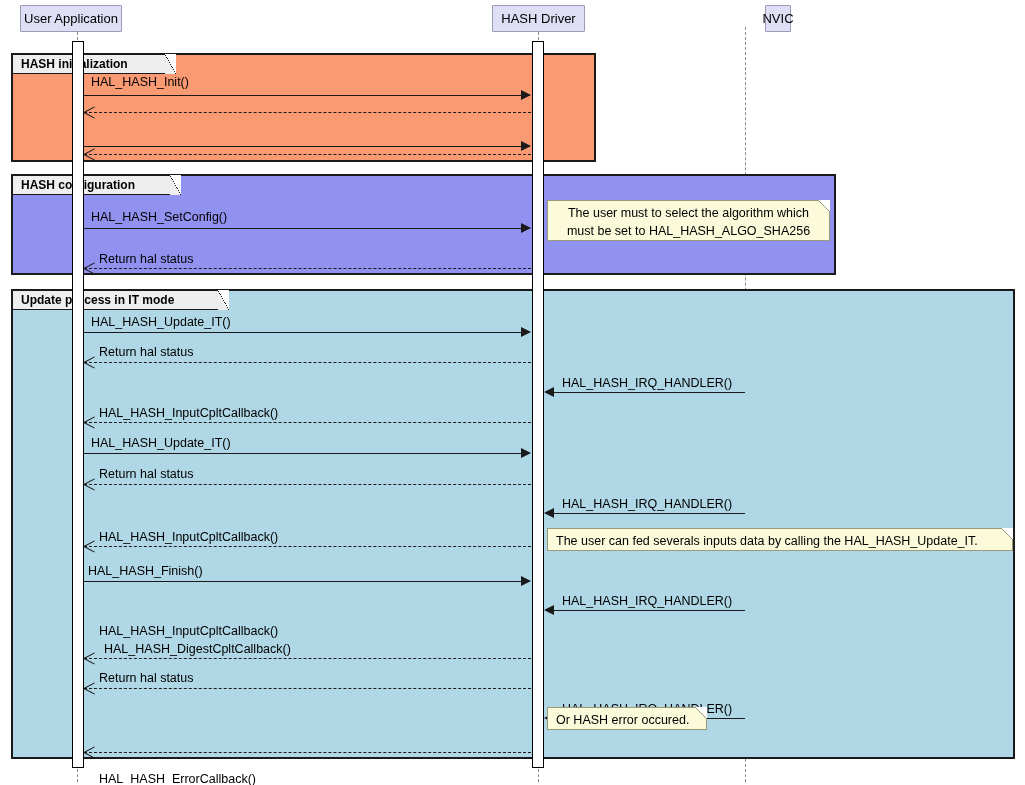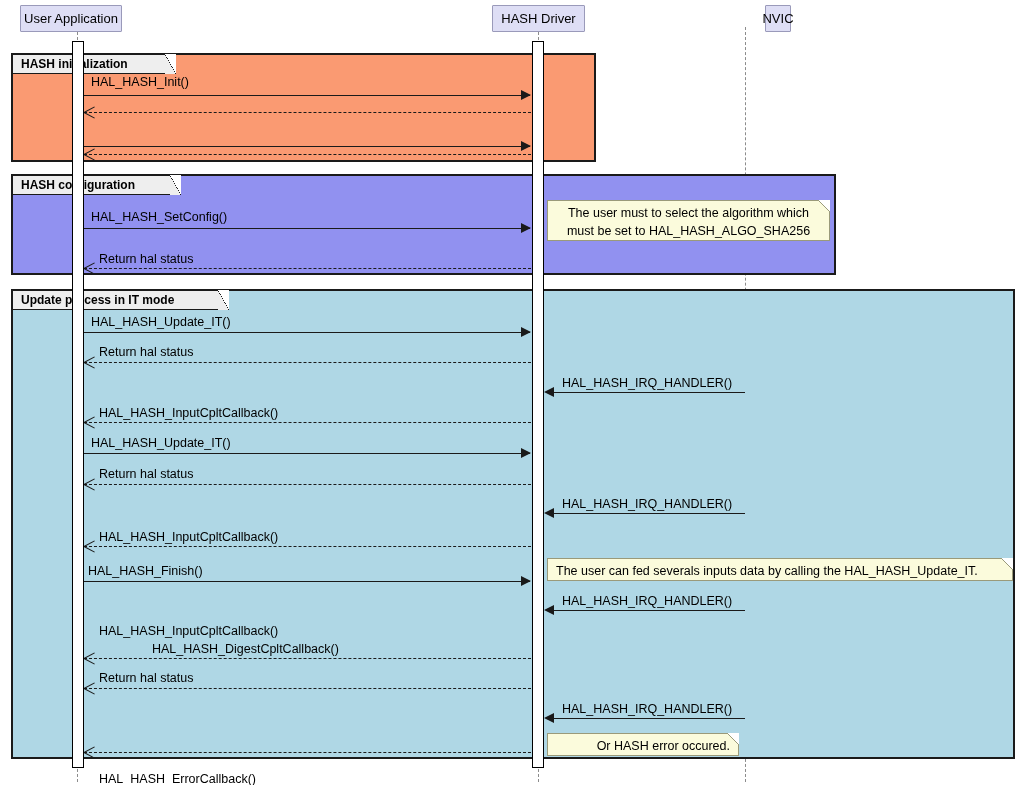--- a/index.html
+++ b/index.html
@@ -244,52 +244,52 @@
   <div class="arrow-head left-open" style="left:84px; top:484px;"></div>
 
   <div class="msg-label" style="left:562px; top:498px;">HAL_HASH_IRQ_HANDLER()</div>
   <div class="msg-line" style="left:551px; top:513px; width:194px;"></div>
   <div class="arrow-head left" style="left:544px; top:508px;"></div>
 
   <div class="msg-label" style="left:99px; top:531px;">HAL_HASH_InputCpltCallback()</div>
   <div class="msg-line dashed" style="left:84px; top:546px; width:447px;"></div>
   <div class="arrow-head left-open" style="left:84px; top:546px;"></div>
 
-  <div class="note" style="left:547px; top:528px; width:466px; height:23px;margin-top:30px;">
+  <div class="note" style="left:547px; top:528px; width:466px; height:23px;">
     <span class="fold"></span>
     <div>The user can fed severals inputs data by calling the HAL_HASH_Update_IT.</div>
   </div>
 
   <div class="msg-label" style="left:88px; top:565px;">HAL_HASH_Finish()</div>
   <div class="msg-line" style="left:84px; top:581px; width:446px;"></div>
   <div class="arrow-head right" style="left:521px; top:576px;"></div>
 
   <div class="msg-label" style="left:562px; top:595px;">HAL_HASH_IRQ_HANDLER()</div>
   <div class="msg-line" style="left:551px; top:610px; width:194px;"></div>
   <div class="arrow-head left" style="left:544px; top:605px;"></div>
 
   <div class="msg-label" style="left:99px; top:625px;">HAL_HASH_InputCpltCallback()</div>
 
-  <div class="msg-label" style="left:104px; top:643px;margin-left:48px;">HAL_HASH_DigestCpltCallback()</div>
+  <div class="msg-label" style="left:104px; top:643px;">HAL_HASH_DigestCpltCallback()</div>
   <div class="msg-line dashed" style="left:84px; top:658px; width:447px;"></div>
   <div class="arrow-head left-open" style="left:84px; top:658px;"></div>
 
   <div class="msg-label" style="left:99px; top:672px;">Return hal status</div>
   <div class="msg-line dashed" style="left:84px; top:688px; width:447px;"></div>
   <div class="arrow-head left-open" style="left:84px; top:688px;"></div>
 
   <div class="msg-label" style="left:562px; top:703px;">HAL_HASH_IRQ_HANDLER()</div>
   <div class="msg-line" style="left:551px; top:718px; width:194px;"></div>
   <div class="arrow-head left" style="left:544px; top:713px;"></div>
 
   <div class="msg-label" style="left:99px; top:737px;margin-top:36px;">HAL_HASH_ErrorCallback()</div>
   <div class="msg-line dashed" style="left:84px; top:752px; width:447px;"></div>
   <div class="arrow-head left-open" style="left:84px; top:752px;"></div>
 
-  <div class="note" style="left:547px; top:733px; width:192px; height:23px;text-align:right;">
+  <div class="note" style="left:547px; top:707px; width:160px; height:23px;">
     <span class="fold"></span>
     <div>Or HASH error occured.</div>
   </div>
 
   <div class="participant" style="left:20px; top:5px; width:102px;">
     <span>User Application</span>
   </div>
   <div class="participant" style="left:492px; top:5px; width:93px;align-items:center;">
     <span>HASH Driver</span>
   </div>

